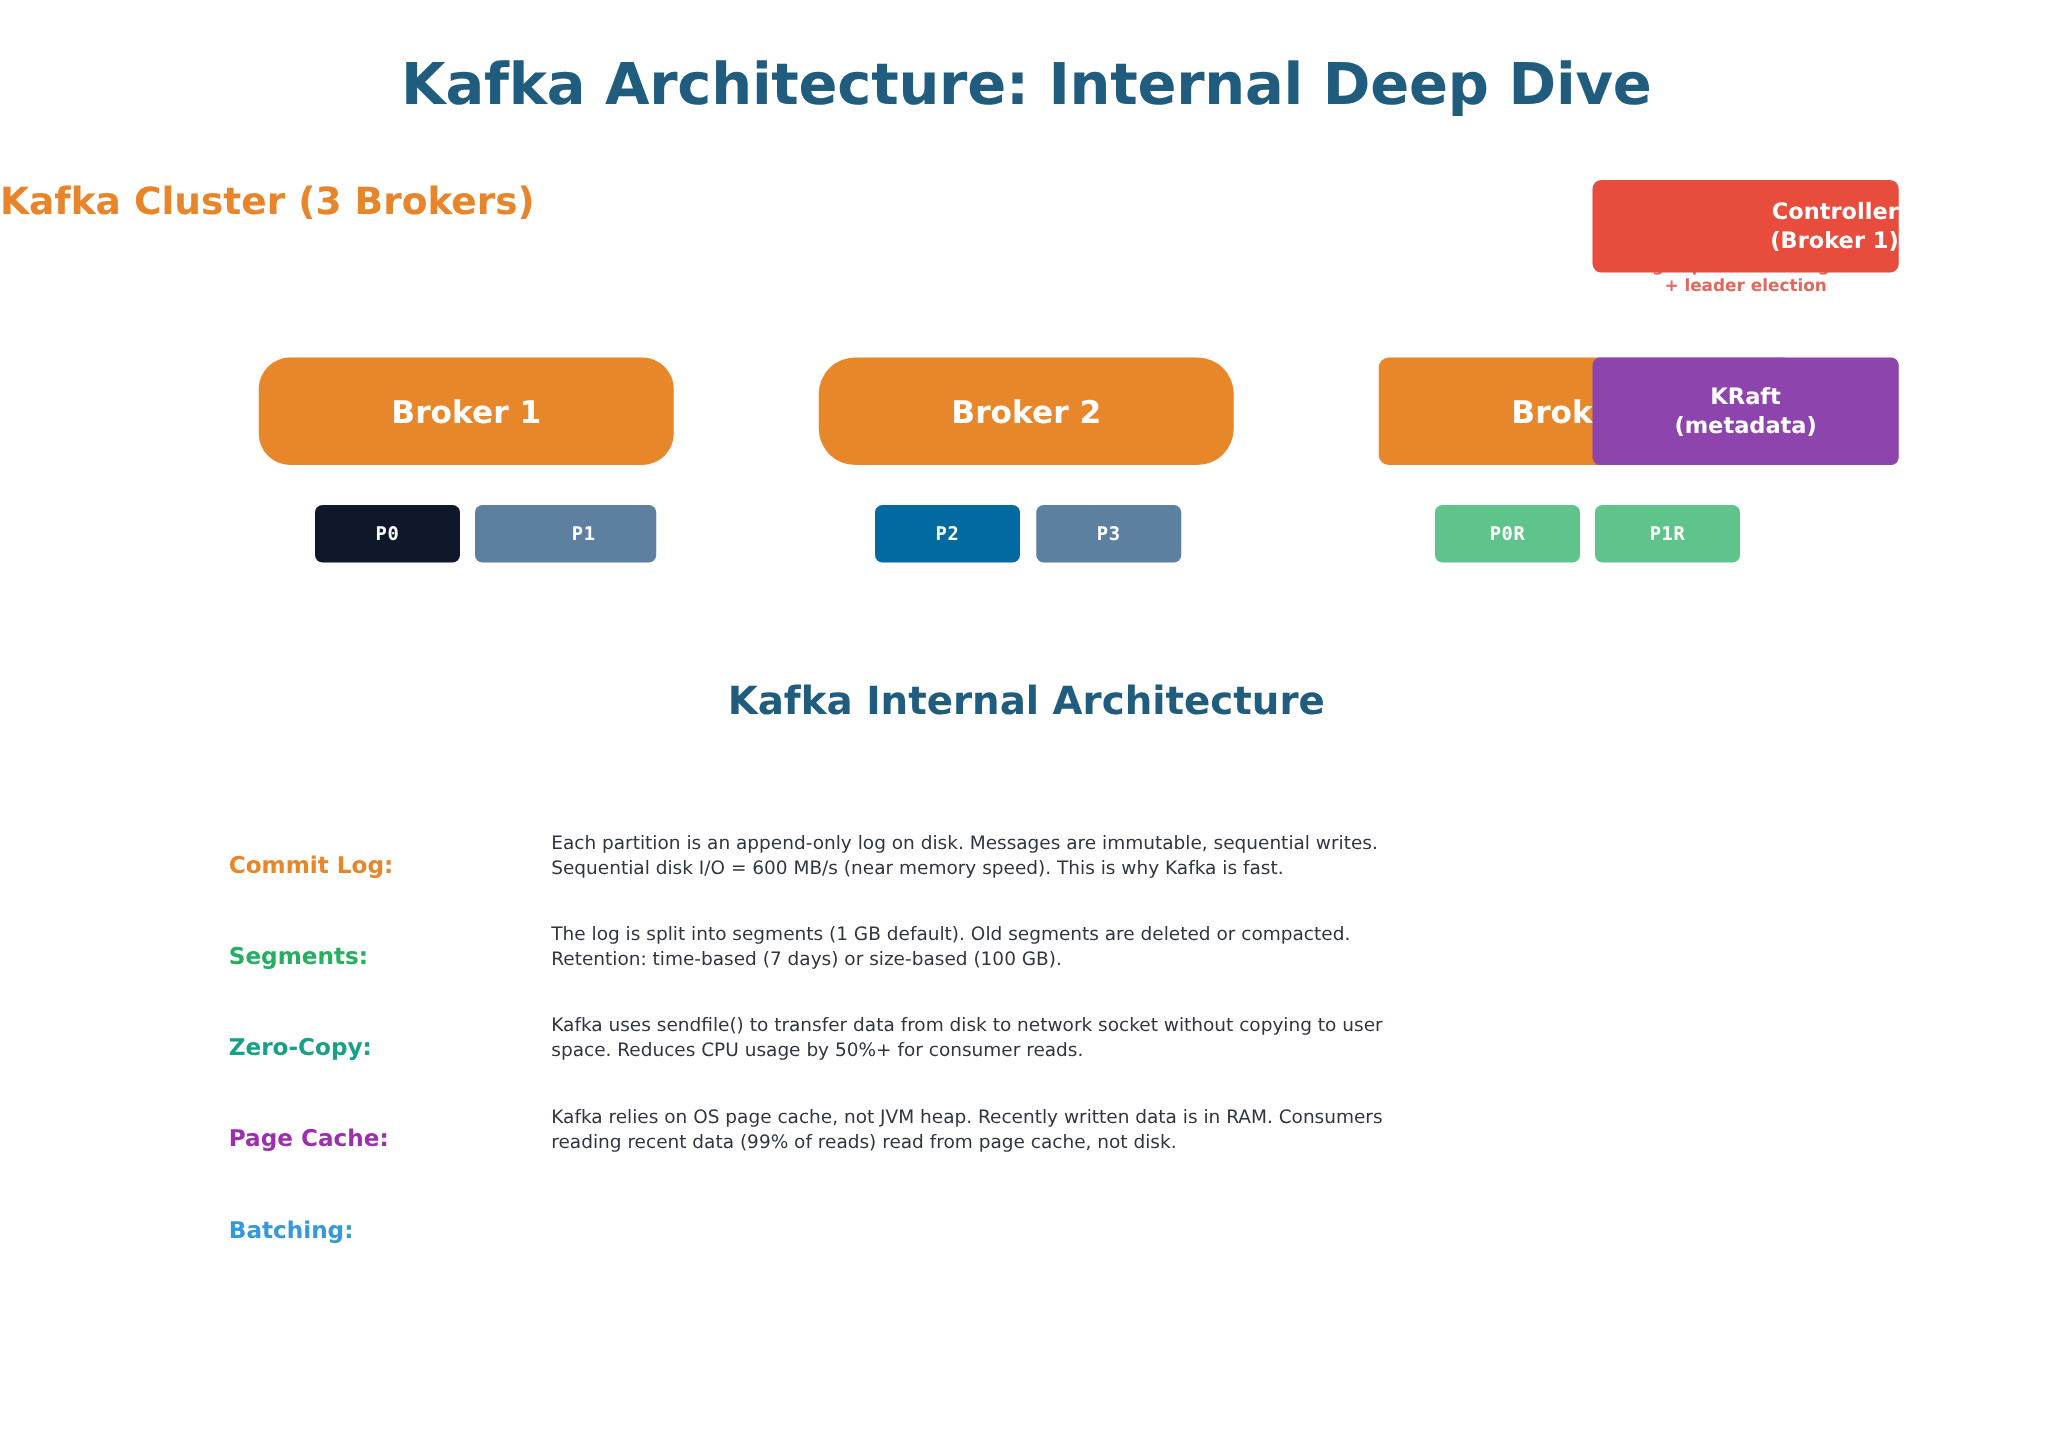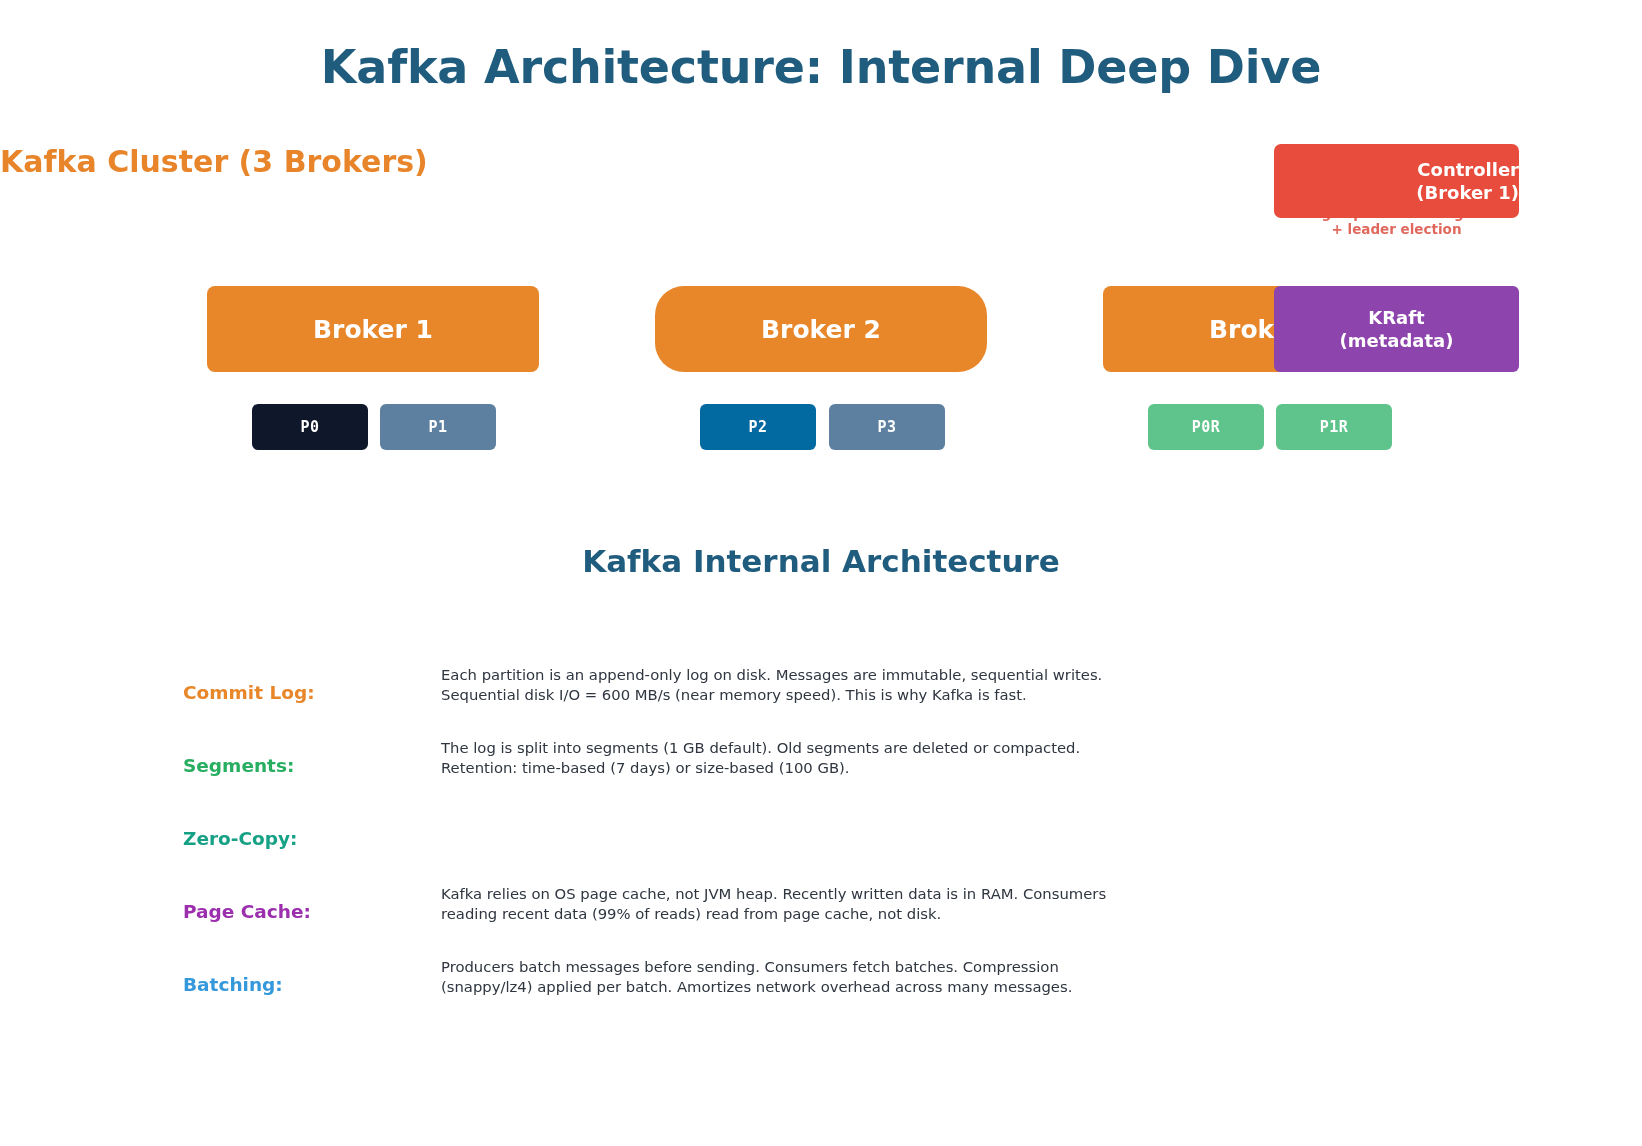--- a/index.html
+++ b/index.html
@@ -102,21 +102,21 @@
     color: #ffffff;
     font-size: 15px;
     font-weight: bold;
     font-family: "DejaVu Sans Mono", "Liberation Mono", monospace;
     letter-spacing: 0.5px;
   }
   .chip.partition { background: #5d80a0; }
   .chip.replica { background: #5fc48b; }
 
   #chip-p0  { left: 252px; width: 116px; }
-  #chip-p1  { left: 380px; width: 116px; }
+  #chip-p1  { left: 380px; width: 116px; padding-left: 29px; }
   #chip-p2  { left: 700px; width: 116px; }
   #chip-p3  { left: 829px; width: 116px; }
   #chip-p0r { left: 1148px; width: 116px; }
   #chip-p1r { left: 1276px; width: 116px; }
 
   
   .kraft-box {
     position: absolute;
     left: 1274px;
     top: 286px;
@@ -182,21 +182,21 @@
 <div class="page-title">Kafka Architecture: Internal Deep Dive</div>
 
 <div class="cluster-title" style="color: rgb(232, 133, 42);">Kafka Cluster (3 Brokers)</div>
 
 <div class="controller-box" style="background: rgb(231, 76, 60);">
   <span>Controller</span>
   <span>(Broker 1)</span>
 </div>
 <div class="controller-caption" style="color: rgb(224, 104, 92);">Manages partition assignment + leader election</div>
 
-<div class="broker-box" id="broker-1" style="background: rgb(232, 134, 42);">
+<div class="broker-box" id="broker-1" style="background: rgb(232, 134, 42); border-radius: 25px;">
   <span>Broker 1</span>
 </div>
 <div class="broker-box" id="broker-2" style="background: rgb(232, 134, 42);">
   <span>Broker 2</span>
 </div>
 <div class="broker-box" id="broker-3" style="background: rgb(232, 134, 42);">
   <span>Broker 3</span>
 </div>
 
 <div class="kraft-box" style="background: rgb(142, 68, 173);">
@@ -217,22 +217,22 @@
   <div class="detail-row">
     <div class="detail-label" style="color: rgb(232, 134, 42);">Commit Log:</div>
     <div class="detail-text">Each partition is an append-only log on disk. Messages are immutable, sequential writes. Sequential disk I/O = 600 MB/s (near memory speed). This is why Kafka is fast.</div>
   </div>
   <div class="detail-row">
     <div class="detail-label" style="color: rgb(39, 174, 96);">Segments:</div>
     <div class="detail-text">The log is split into segments (1 GB default). Old segments are deleted or compacted. Retention: time-based (7 days) or size-based (100 GB).</div>
   </div>
   <div class="detail-row">
     <div class="detail-label" style="color: rgb(22, 160, 133);">Zero-Copy:</div>
+    <div class="detail-text">Kafka uses sendfile() to transfer data from disk to network socket without copying to user space. Reduces CPU usage by 50%+ for consumer reads.</div>
   </div>
   <div class="detail-row">
     <div class="detail-label" style="color: rgb(155, 47, 174);">Page Cache:</div>
     <div class="detail-text">Kafka relies on OS page cache, not JVM heap. Recently written data is in RAM. Consumers reading recent data (99% of reads) read from page cache, not disk.</div>
   </div>
   <div class="detail-row">
     <div class="detail-label" style="color: rgb(52, 152, 219);">Batching:</div>
-    <div class="detail-text">Producers batch messages before sending. Consumers fetch batches. Compression (snappy/lz4) applied per batch. Amortizes network overhead across many messages.</div>
   </div>
 </div>
 
 </body></html>

